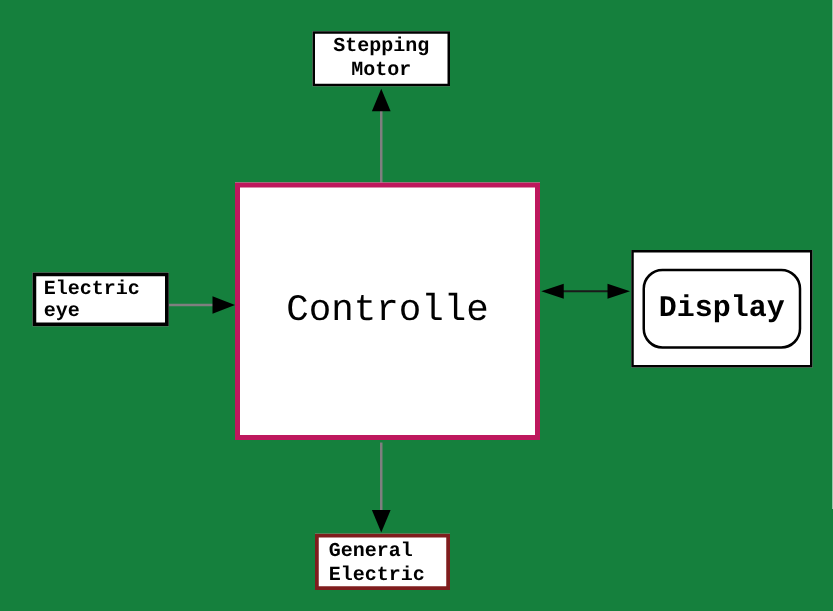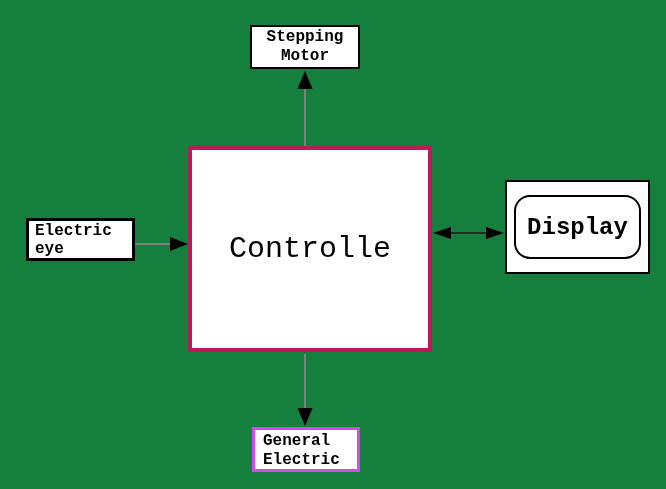--- a/index.html
+++ b/index.html
@@ -71,21 +71,21 @@
     border: 3px solid #000000;
     padding: 1px 0 0 6px;
   }
   .electric-eye .node-label {
     font-size: 16px;
     font-weight: bold;
     line-height: 18px;
   }
   .display-outer {
     left: 505px;
-    top: 180px;
+    top: 200px;
     width: 145px;
     height: 94px;
     border: 2px solid #000000;
     display: flex;
     align-items: center;
     justify-content: center;
   }
   .display-inner {
     box-sizing: border-box;
     width: 127px;
@@ -99,21 +99,21 @@
   }
   .display-inner .node-label {
     font-size: 24px;
     font-weight: bold;
   }
   .general-electric {
     left: 252px;
     top: 427px;
     width: 108px;
     height: 45px;
-    border: 3px solid #d946ef;
+    border: 3px solid #7f1d1d;
     padding: 2px 0 0 8px;
   }
   .general-electric .node-label {
     font-size: 16px;
     font-weight: bold;
     line-height: 19px;
   }
 </style>
 </head>
 <body>

